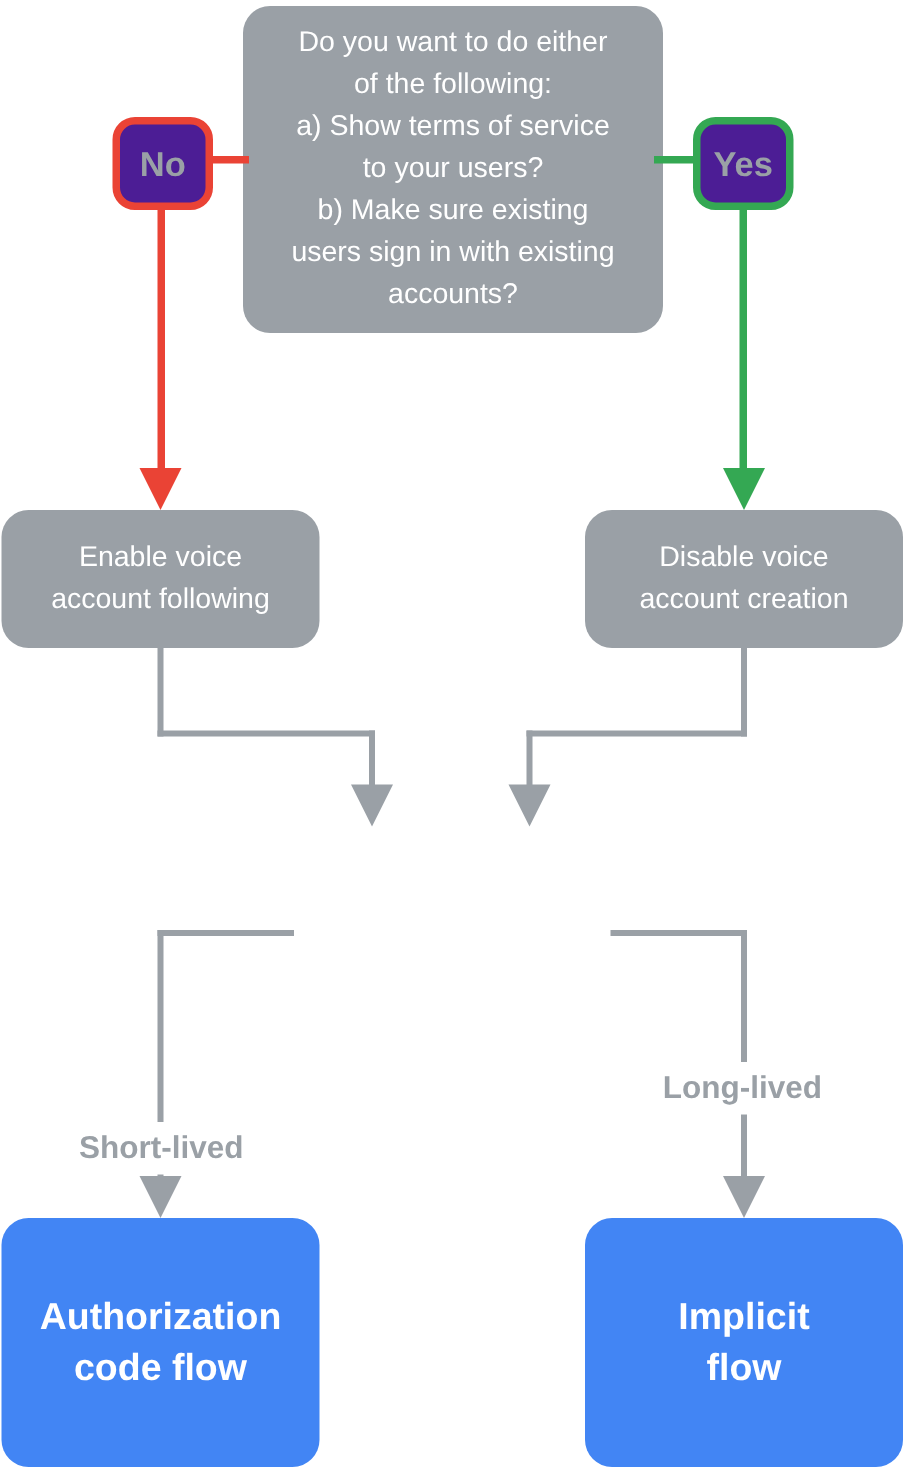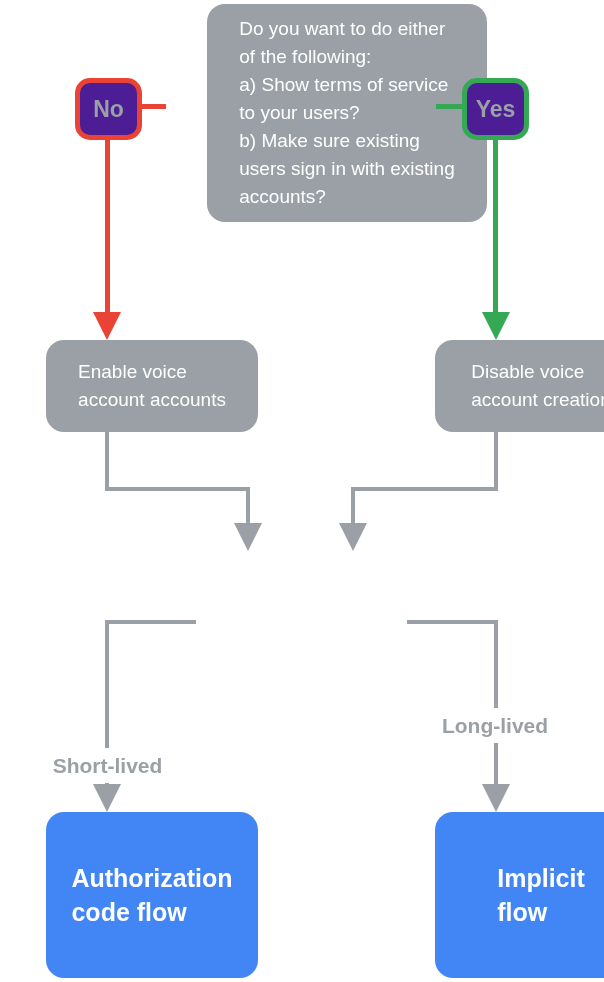--- a/index.html
+++ b/index.html
@@ -9,24 +9,23 @@
     height: 982px;
     background: #ffffff;
     font-family: "Liberation Sans", sans-serif;
     overflow: hidden;
   }
   .node {
     position: absolute;
     display: flex;
     align-items: center;
     justify-content: center;
-    text-align: left;
+    text-align: center;
     white-space: pre-line;
     box-sizing: border-box;
-    margin-left: 45px;
   }
   .gray-node {
     background: var(--node-gray, #9AA0A6);
     color: var(--node-text-white, #ffffff);
     border-radius: 18px;
     font-size: 19px;
     line-height: 28px;
     font-weight: 400;
   }
   .blue-node {
@@ -97,21 +96,21 @@
   <div class="line red" style="left:105px; top:140px; width:5px; height:174px;"></div>
   <div class="arrow red" style="left:93px; top:312px;"></div>
   <div class="badge no" style="left:75px; top:78px; width:67px; height:62px;">No</div>
 
   <div class="line green" style="left:436px; top:104px; width:28px; height:5px;"></div>
   <div class="line green" style="left:493px; top:140px; width:5px; height:174px;"></div>
   <div class="arrow green" style="left:482px; top:312px;"></div>
   <div class="badge yes" style="left:462px; top:78px; width:67px; height:62px;">Yes</div>
 
   <div class="node gray-node" style="left:1px; top:340px; width:212px; height:92px;">Enable voice
-account accounts</div>
+account following</div>
   <div class="node gray-node" style="left:390px; top:340px; width:212px; height:92px;">Disable voice
 account creation</div>
 
   <div class="line gray" style="left:105px; top:432px; width:4px; height:59px;"></div>
   <div class="line gray" style="left:105px; top:487px; width:145px; height:4px;"></div>
   <div class="line gray" style="left:246px; top:487px; width:4px; height:38px;"></div>
   <div class="arrow gray" style="left:234px; top:523px;"></div>
 
   <div class="line gray" style="left:494px; top:432px; width:4px; height:59px;"></div>
   <div class="line gray" style="left:351px; top:487px; width:147px; height:4px;"></div>

